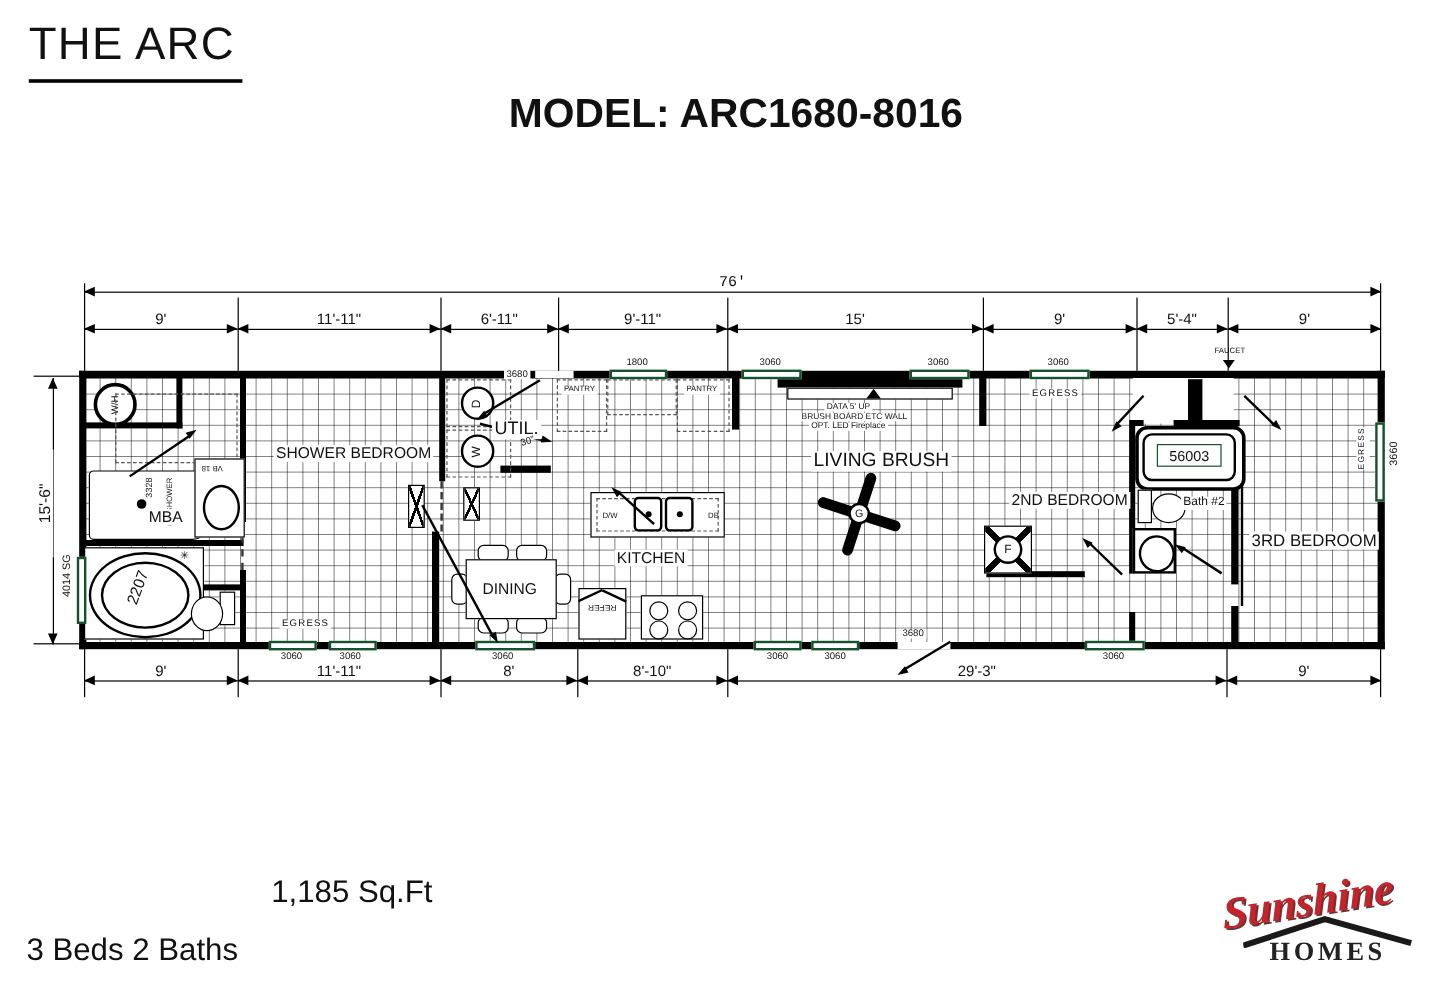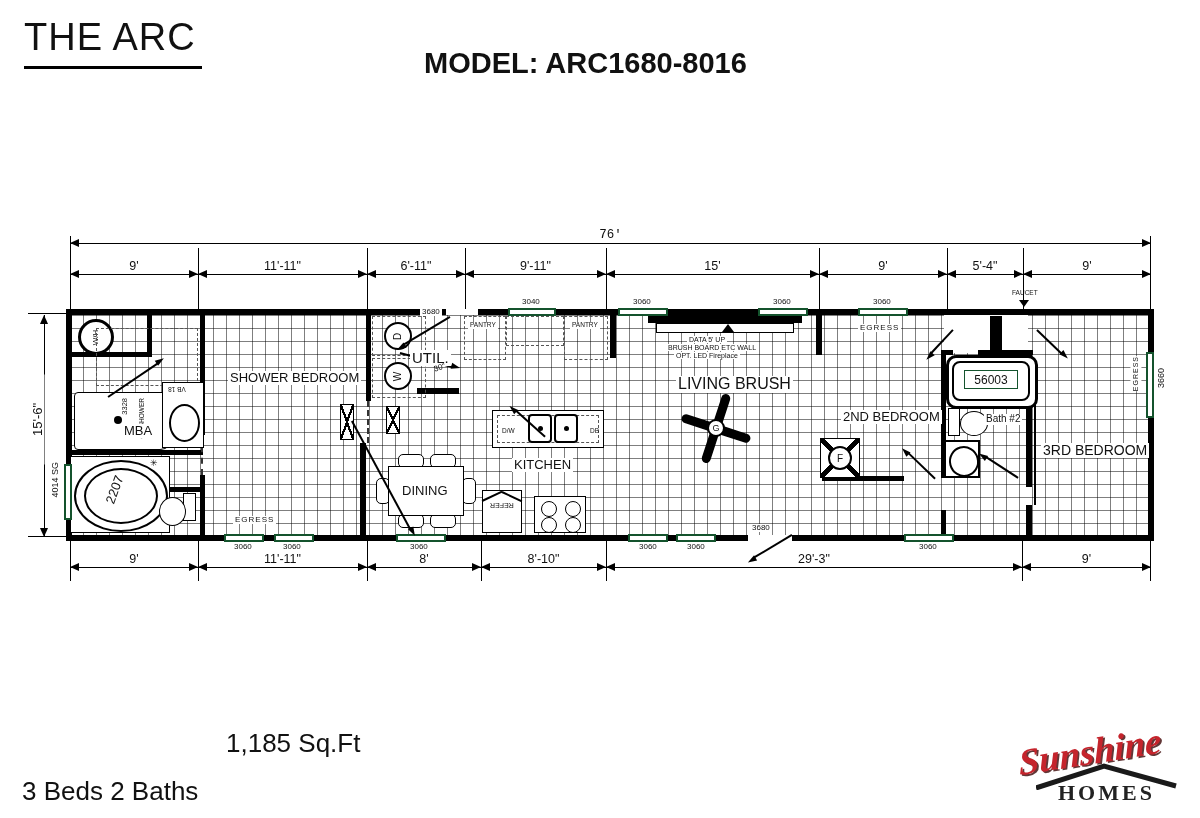--- a/index.html
+++ b/index.html
@@ -30,21 +30,21 @@
   .vdim::after{content:"";position:absolute;bottom:0;left:-4.6px;border-left:4px solid transparent;border-right:4px solid transparent;border-top:9px solid #000;}
   .tick{position:absolute;width:1.2px;background:#000;}
   .htick{position:absolute;height:1.2px;background:#000;}
   .diag{position:absolute;height:1.8px;background:#000;transform-origin:0 50%;}
   .diag.arr::after{content:"";position:absolute;right:-8px;top:-2.8px;border-top:3.5px solid transparent;border-bottom:3.5px solid transparent;border-left:9px solid #000;}
   .xbox{position:absolute;border:1.5px solid #000;box-sizing:border-box;
     background:linear-gradient(to bottom right,transparent 45%,#000 45%,#000 55%,transparent 55%),
                linear-gradient(to top right,transparent 45%,#000 45%,#000 55%,transparent 55%),#fff;}
   .blade{position:absolute;left:50%;top:50%;width:36px;height:9px;margin-top:-4.5px;background:#000;border-radius:5px;transform-origin:0 50%;}
   .title{position:absolute;left:24px;top:16px;font-size:38px;letter-spacing:1px;border-bottom:3px solid #000;padding:0 6px 7px 0;}
-  .model{position:absolute;left:424px;top:47px;font-size:29px;font-weight:bold;}
+  .model{position:absolute;left:424px;top:76px;font-size:34px;font-weight:bold;}
   .foot{position:absolute;font-size:26px;}
   .brand{position:absolute;left:0;top:2px;width:180px;text-align:center;font-family:"Liberation Serif",serif;font-style:italic;font-weight:bold;font-size:37px;color:#c5242c;transform:rotate(-9deg) skewX(-6deg);text-shadow:1.6px 1.6px 0 rgba(70,20,20,.85);}
   .homes{position:absolute;left:58px;top:52px;font-family:"Liberation Serif",serif;font-weight:bold;font-size:22px;letter-spacing:3px;color:#222;}
 </style>
 </head>
 <body>
 
 <div class="stage">
 
   <div class="title">THE ARC</div>
@@ -217,21 +217,21 @@
   <div class="lbl" style="left:666px;top:344px;font-size:7px;">BRUSH BOARD ETC WALL</div>
   <div class="lbl" style="left:674px;top:352px;font-size:7px;">OPT. LED Fireplace</div>
   <div class="lbl" style="left:233px;top:516px;font-size:8px;letter-spacing:1px;">EGRESS</div>
   <div class="lbl" style="left:858px;top:324px;font-size:8px;letter-spacing:1px;">EGRESS</div>
   <div class="lbl vtext" style="left:1130px;top:356px;font-size:7px;letter-spacing:1px;">EGRESS</div>
   <div class="lbl nobg" style="left:1010px;top:290px;font-size:6.5px;">FAUCET</div>
   <div class="abs" style="left:1019px;top:300px;width:0;height:0;border-left:5px solid transparent;border-right:5px solid transparent;border-top:7px solid #000;"></div>
   <div class="lbl nobg" style="left:432px;top:364px;font-size:8px;transform:rotate(-18deg);">30"</div>
 
   <div class="lbl" style="left:420px;top:308px;font-size:8px;">3680</div>
-  <div class="lbl nobg" style="left:520px;top:298px;font-size:8px;">3040</div>
+  <div class="lbl nobg" style="left:520px;top:298px;font-size:8px;">1800</div>
   <div class="lbl nobg" style="left:631px;top:298px;font-size:8px;">3060</div>
   <div class="lbl nobg" style="left:771px;top:298px;font-size:8px;">3060</div>
   <div class="lbl nobg" style="left:871px;top:298px;font-size:8px;">3060</div>
   <div class="lbl nobg" style="left:232px;top:543px;font-size:8px;">3060</div>
   <div class="lbl nobg" style="left:281px;top:543px;font-size:8px;">3060</div>
   <div class="lbl nobg" style="left:408px;top:543px;font-size:8px;">3060</div>
   <div class="lbl nobg" style="left:637px;top:543px;font-size:8px;">3060</div>
   <div class="lbl nobg" style="left:685px;top:543px;font-size:8px;">3060</div>
   <div class="lbl" style="left:750px;top:524px;font-size:8px;">3680</div>
   <div class="lbl nobg" style="left:917px;top:543px;font-size:8px;">3060</div>

